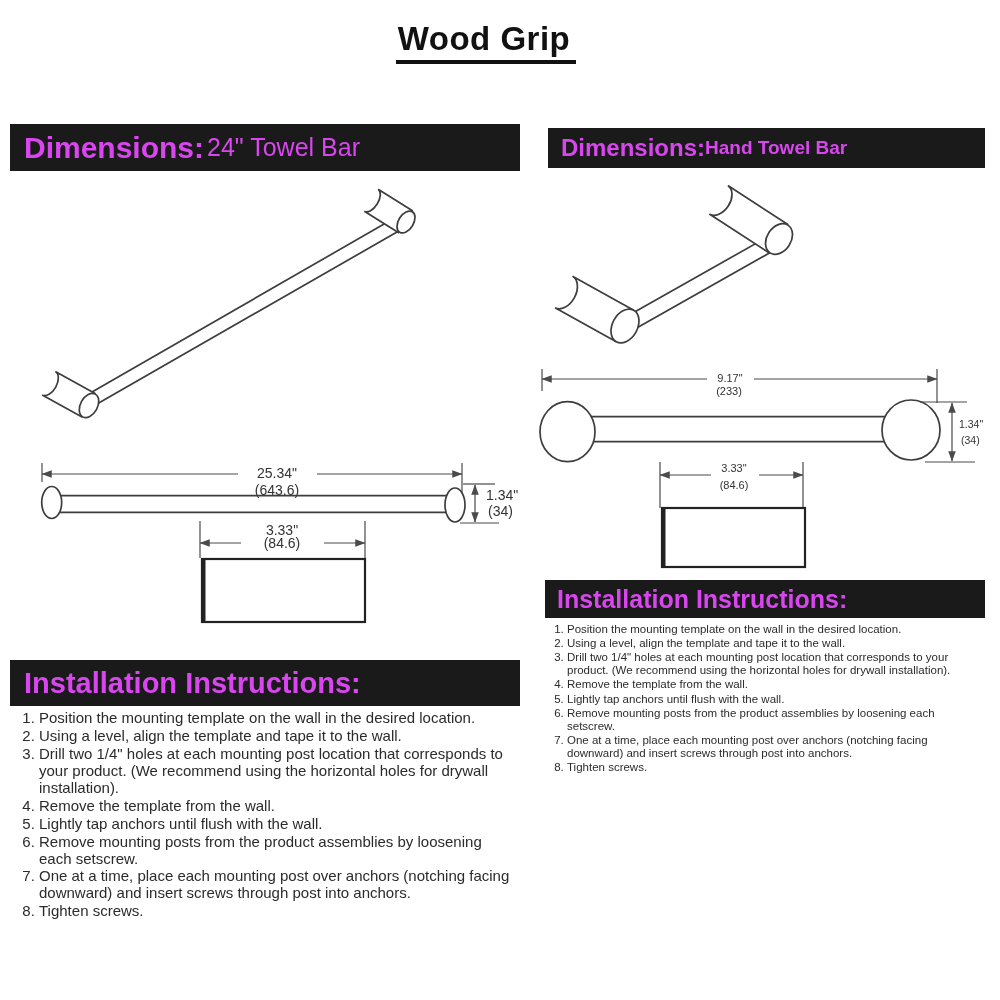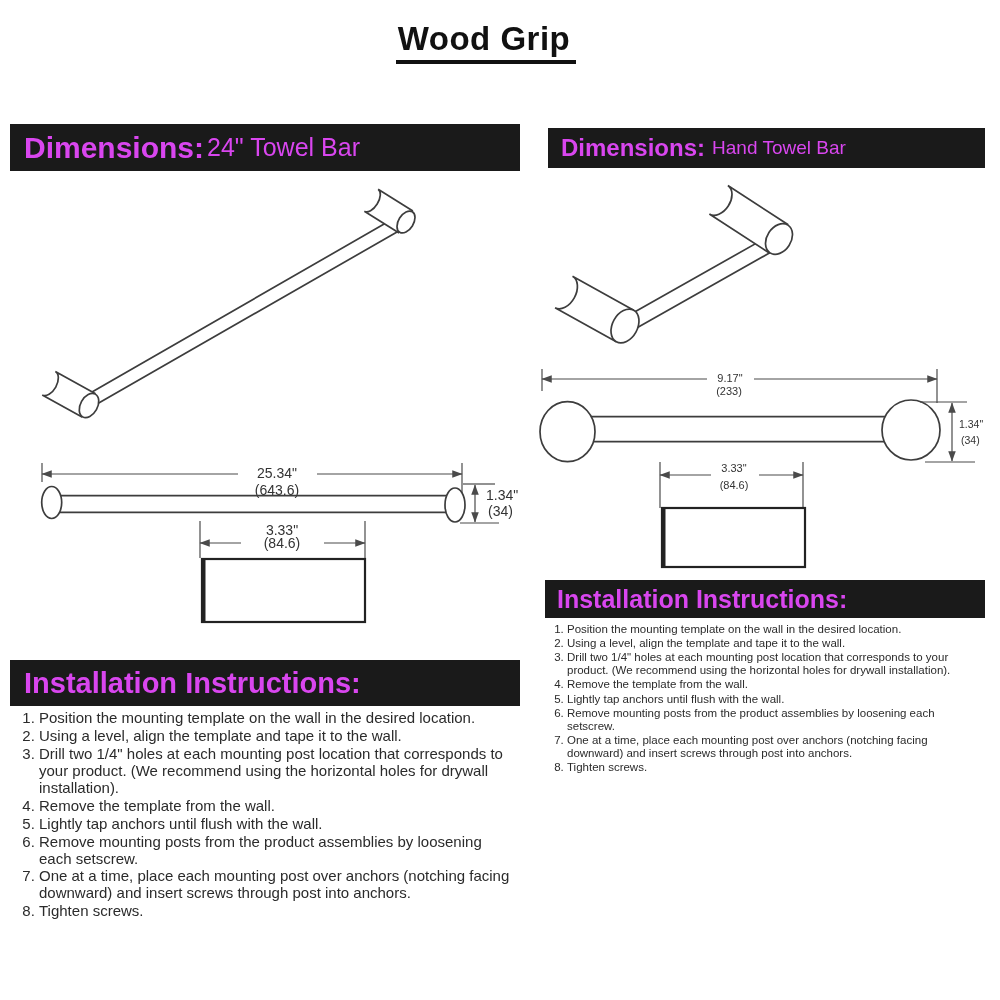--- a/index.html
+++ b/index.html
@@ -12,21 +12,21 @@
                 border-bottom:4px solid #111; padding:0 6px 2px 2px; letter-spacing:0.5px; }
 
   .bar { position:absolute; background:#1a1a1a; color:#d946ef; display:flex;
          align-items:center; overflow:hidden; }
   .bar .b1 { font-weight:bold; }
   .bar-dim-left   { left:10px;  top:124px; width:510px; height:47px; padding-left:14px; }
   .bar-dim-left .b1 { font-size:30px; }
   .bar-dim-left .b2 { font-size:25px; font-weight:normal; margin-left:3px; }
   .bar-dim-right  { left:548px; top:128px; width:437px; height:40px; padding-left:13px; }
   .bar-dim-right .b1 { font-size:24px; }
-  .bar-dim-right .b2 { font-size:19px; font-weight:normal; margin-left:7px; }
+  .bar-dim-right .b2 { font-size:19px; font-weight:bold; }
   .bar-inst-left  { left:10px;  top:660px; width:510px; height:46px; padding-left:14px; font-size:29px; font-weight:bold; }
   .bar-inst-right { left:545px; top:580px; width:440px; height:38px; padding-left:12px; font-size:25px; font-weight:bold; }
 
   svg { position:absolute; overflow:visible; }
   .svg-3d-left    { left:30px;  top:183px; }
   .svg-3d-right   { left:545px; top:180px; }
   .svg-front-left { left:25px;  top:455px; }
   .svg-front-right{ left:535px; top:362px; }
 
   .ln   { stroke:#3d3d3d; stroke-width:1.7; fill:none; stroke-linecap:round; }

